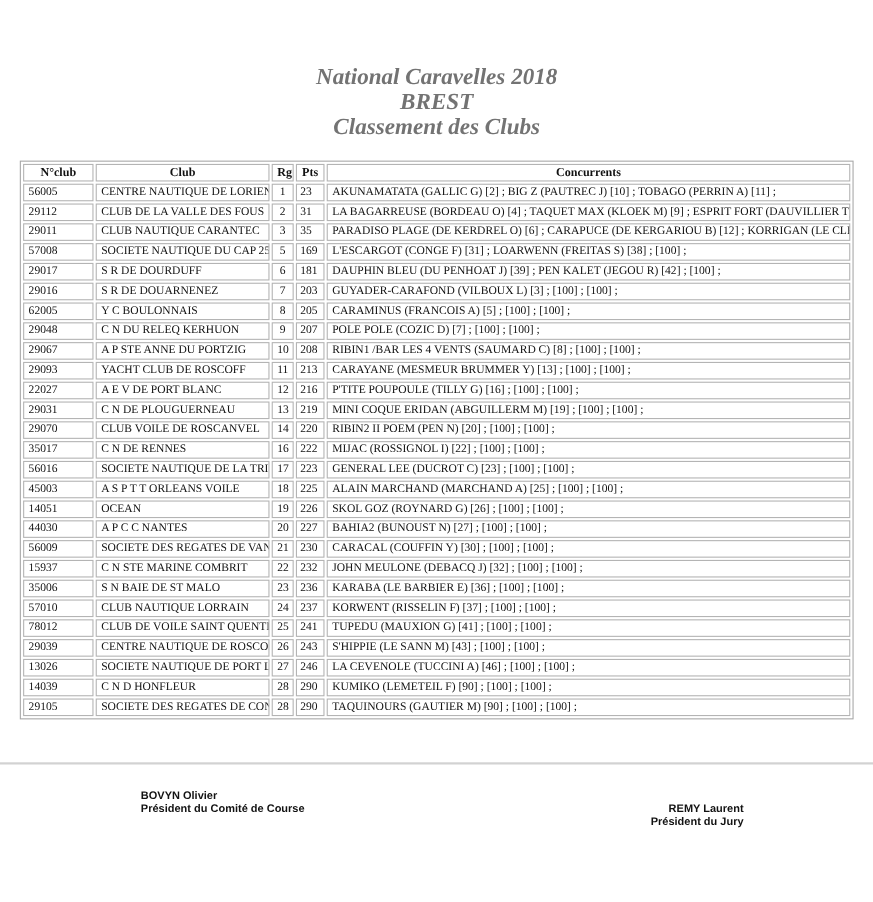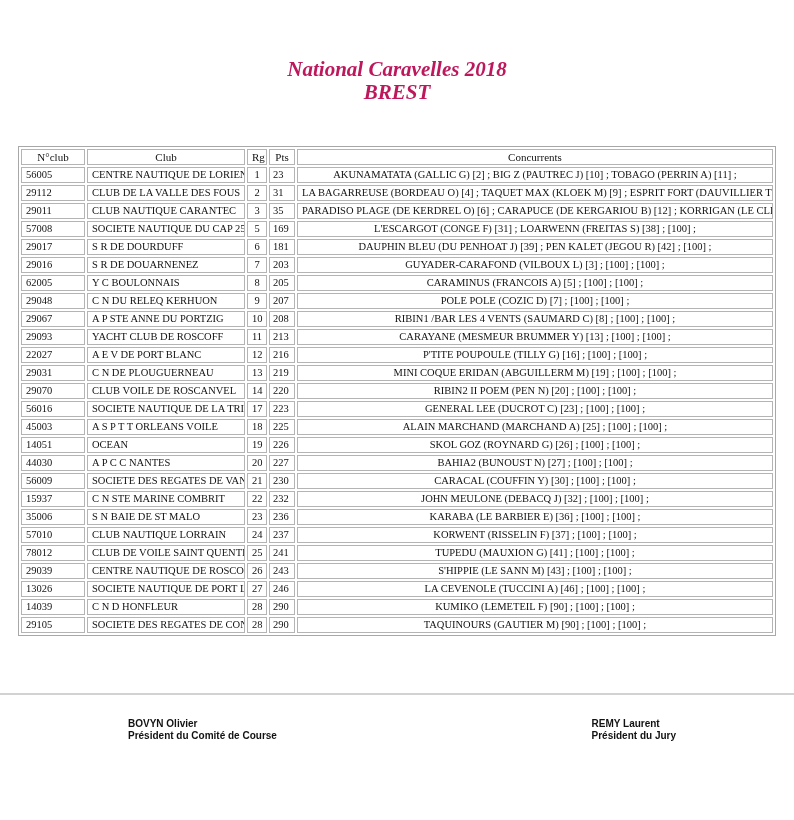--- a/index.html
+++ b/index.html
@@ -19,21 +19,21 @@
   .title-block {
     position: absolute;
     top: 58px;
     left: 0;
     width: 100%;
     text-align: center;
     font-weight: bold;
     font-style: italic;
     font-size: 21px;
     line-height: 23px;
-    color: #be185d;
+    color: #737373;
   }
   .results-table {
     position: absolute;
     top: 146px;
     left: 18px;
     width: 758px;
     border-collapse: separate;
     border-spacing: 2px;
     table-layout: fixed;
     border: 1px solid #a8a8a8;
@@ -42,29 +42,29 @@
   .results-table th, .results-table td {
     border: 1px solid #b4b4b4;
     padding: 1px 4px;
     font-size: 10.5px;
     line-height: 12px;
     white-space: nowrap;
     overflow: hidden;
     vertical-align: middle;
   }
   .results-table th {
-    font-weight: normal;
+    font-weight: bold;
     text-align: center;
     font-size: 11px;
   }
   td.c-num  { text-align: left; }
   td.c-club { text-align: left; }
   td.c-rg   { text-align: center; }
   td.c-pts  { text-align: left; padding-left: 3px; }
-  td.c-conc { text-align: center; }
+  td.c-conc { text-align: left; }
   .page-edge {
     position: absolute;
     top: 693px;
     left: 0;
     width: 100%;
     height: 0;
     border-top: 2px solid #d2d2d2;
   }
   .footer {
     position: absolute;
@@ -73,30 +73,31 @@
     width: 100%;
     display: flex;
     justify-content: space-between;
     padding: 0 118px 0 128px;
     box-sizing: border-box;
     font-weight: bold;
     font-size: 10px;
     line-height: 12px;
     font-family: "Liberation Sans", "DejaVu Sans", sans-serif;
   }
-  .footer .sig-right { text-align: left; }
+  .footer .sig-right { text-align: right; margin-top: 12px; }
 </style>
 </head>
 <body>
 
 <div class="page">
 
   <div class="title-block">
     <div>National Caravelles 2018</div>
     <div>BREST</div>
+    <div>Classement des Clubs</div>
   </div>
 
   <table class="results-table">
     <colgroup>
       <col style="width:64px">
       <col style="width:158px">
       <col style="width:20px">
       <col style="width:26px">
       <col>
     </colgroup>
@@ -195,20 +196,27 @@
       <td class="c-conc">MINI COQUE ERIDAN (ABGUILLERM M) [19] ; [100] ; [100] ;</td>
     </tr>
         <tr>
       <td class="c-num">29070</td>
       <td class="c-club">CLUB VOILE DE ROSCANVEL</td>
       <td class="c-rg">14</td>
       <td class="c-pts">220</td>
       <td class="c-conc">RIBIN2 II POEM (PEN N) [20] ; [100] ; [100] ;</td>
     </tr>
         <tr>
+      <td class="c-num">35017</td>
+      <td class="c-club">C N DE RENNES</td>
+      <td class="c-rg">16</td>
+      <td class="c-pts">222</td>
+      <td class="c-conc">MIJAC (ROSSIGNOL I) [22] ; [100] ; [100] ;</td>
+    </tr>
+        <tr>
       <td class="c-num">56016</td>
       <td class="c-club">SOCIETE NAUTIQUE DE LA TRINITE S/MER</td>
       <td class="c-rg">17</td>
       <td class="c-pts">223</td>
       <td class="c-conc">GENERAL LEE (DUCROT C) [23] ; [100] ; [100] ;</td>
     </tr>
         <tr>
       <td class="c-num">45003</td>
       <td class="c-club">A S P T T ORLEANS VOILE</td>
       <td class="c-rg">18</td>

